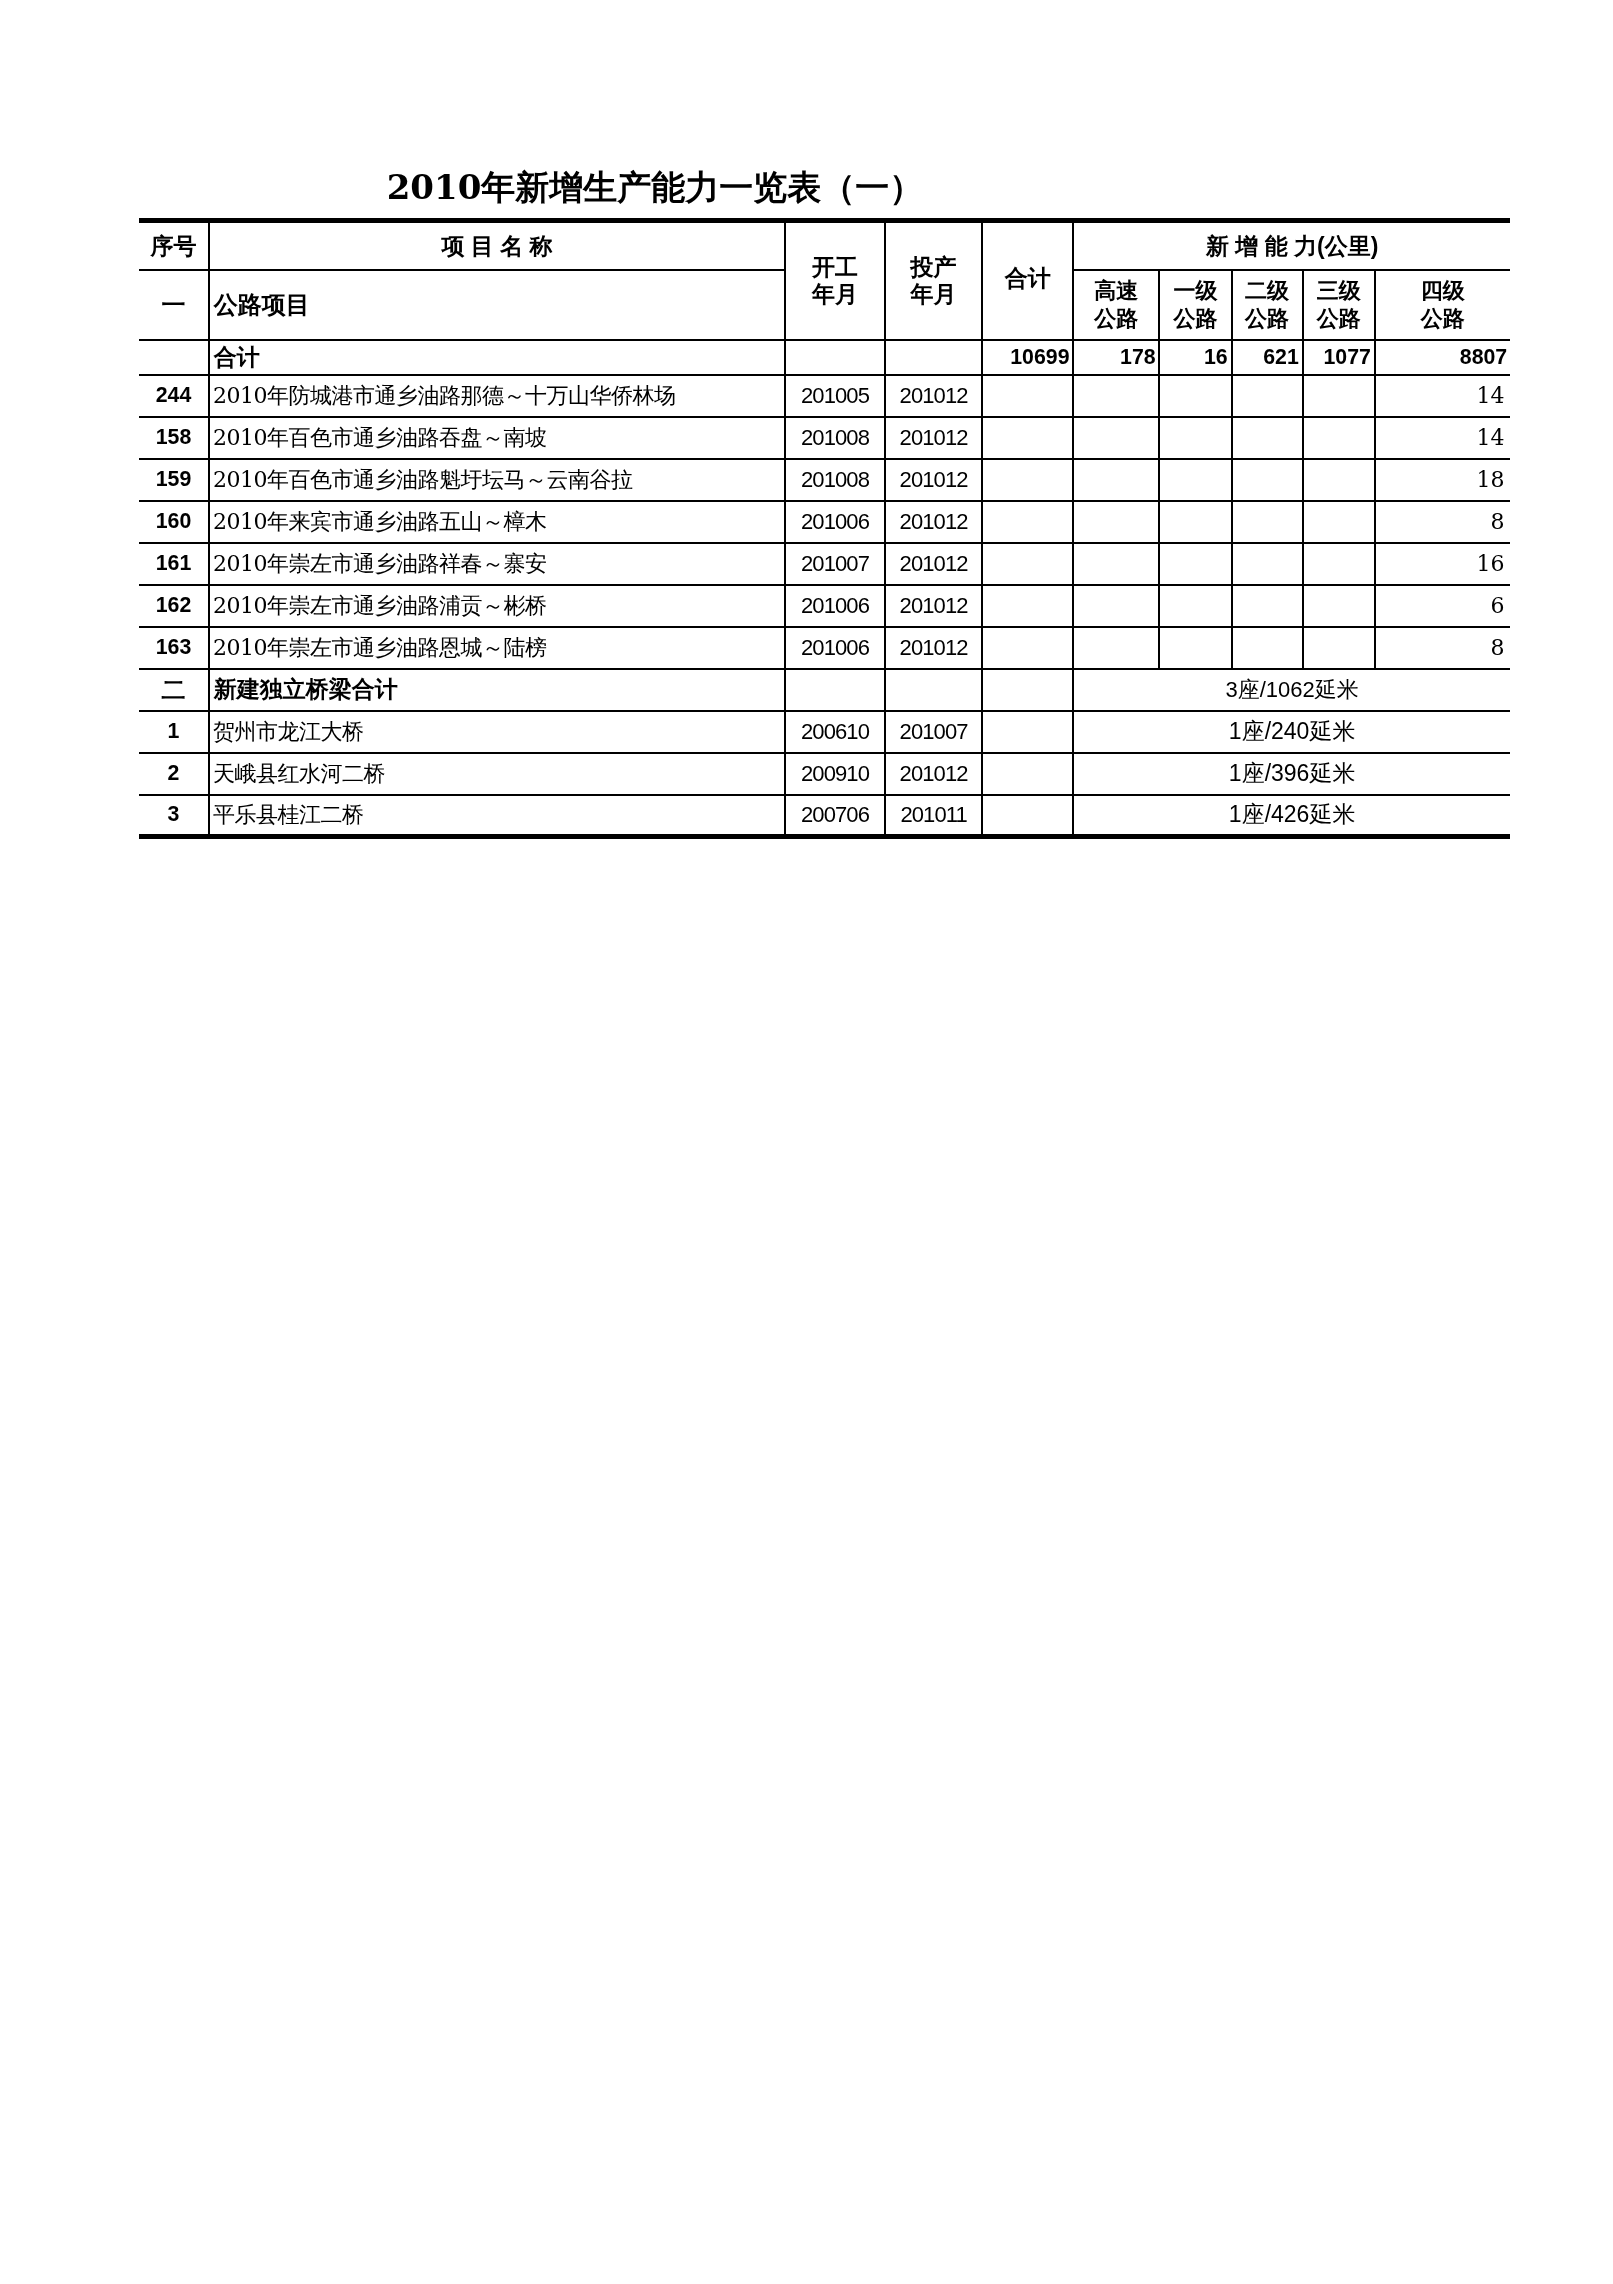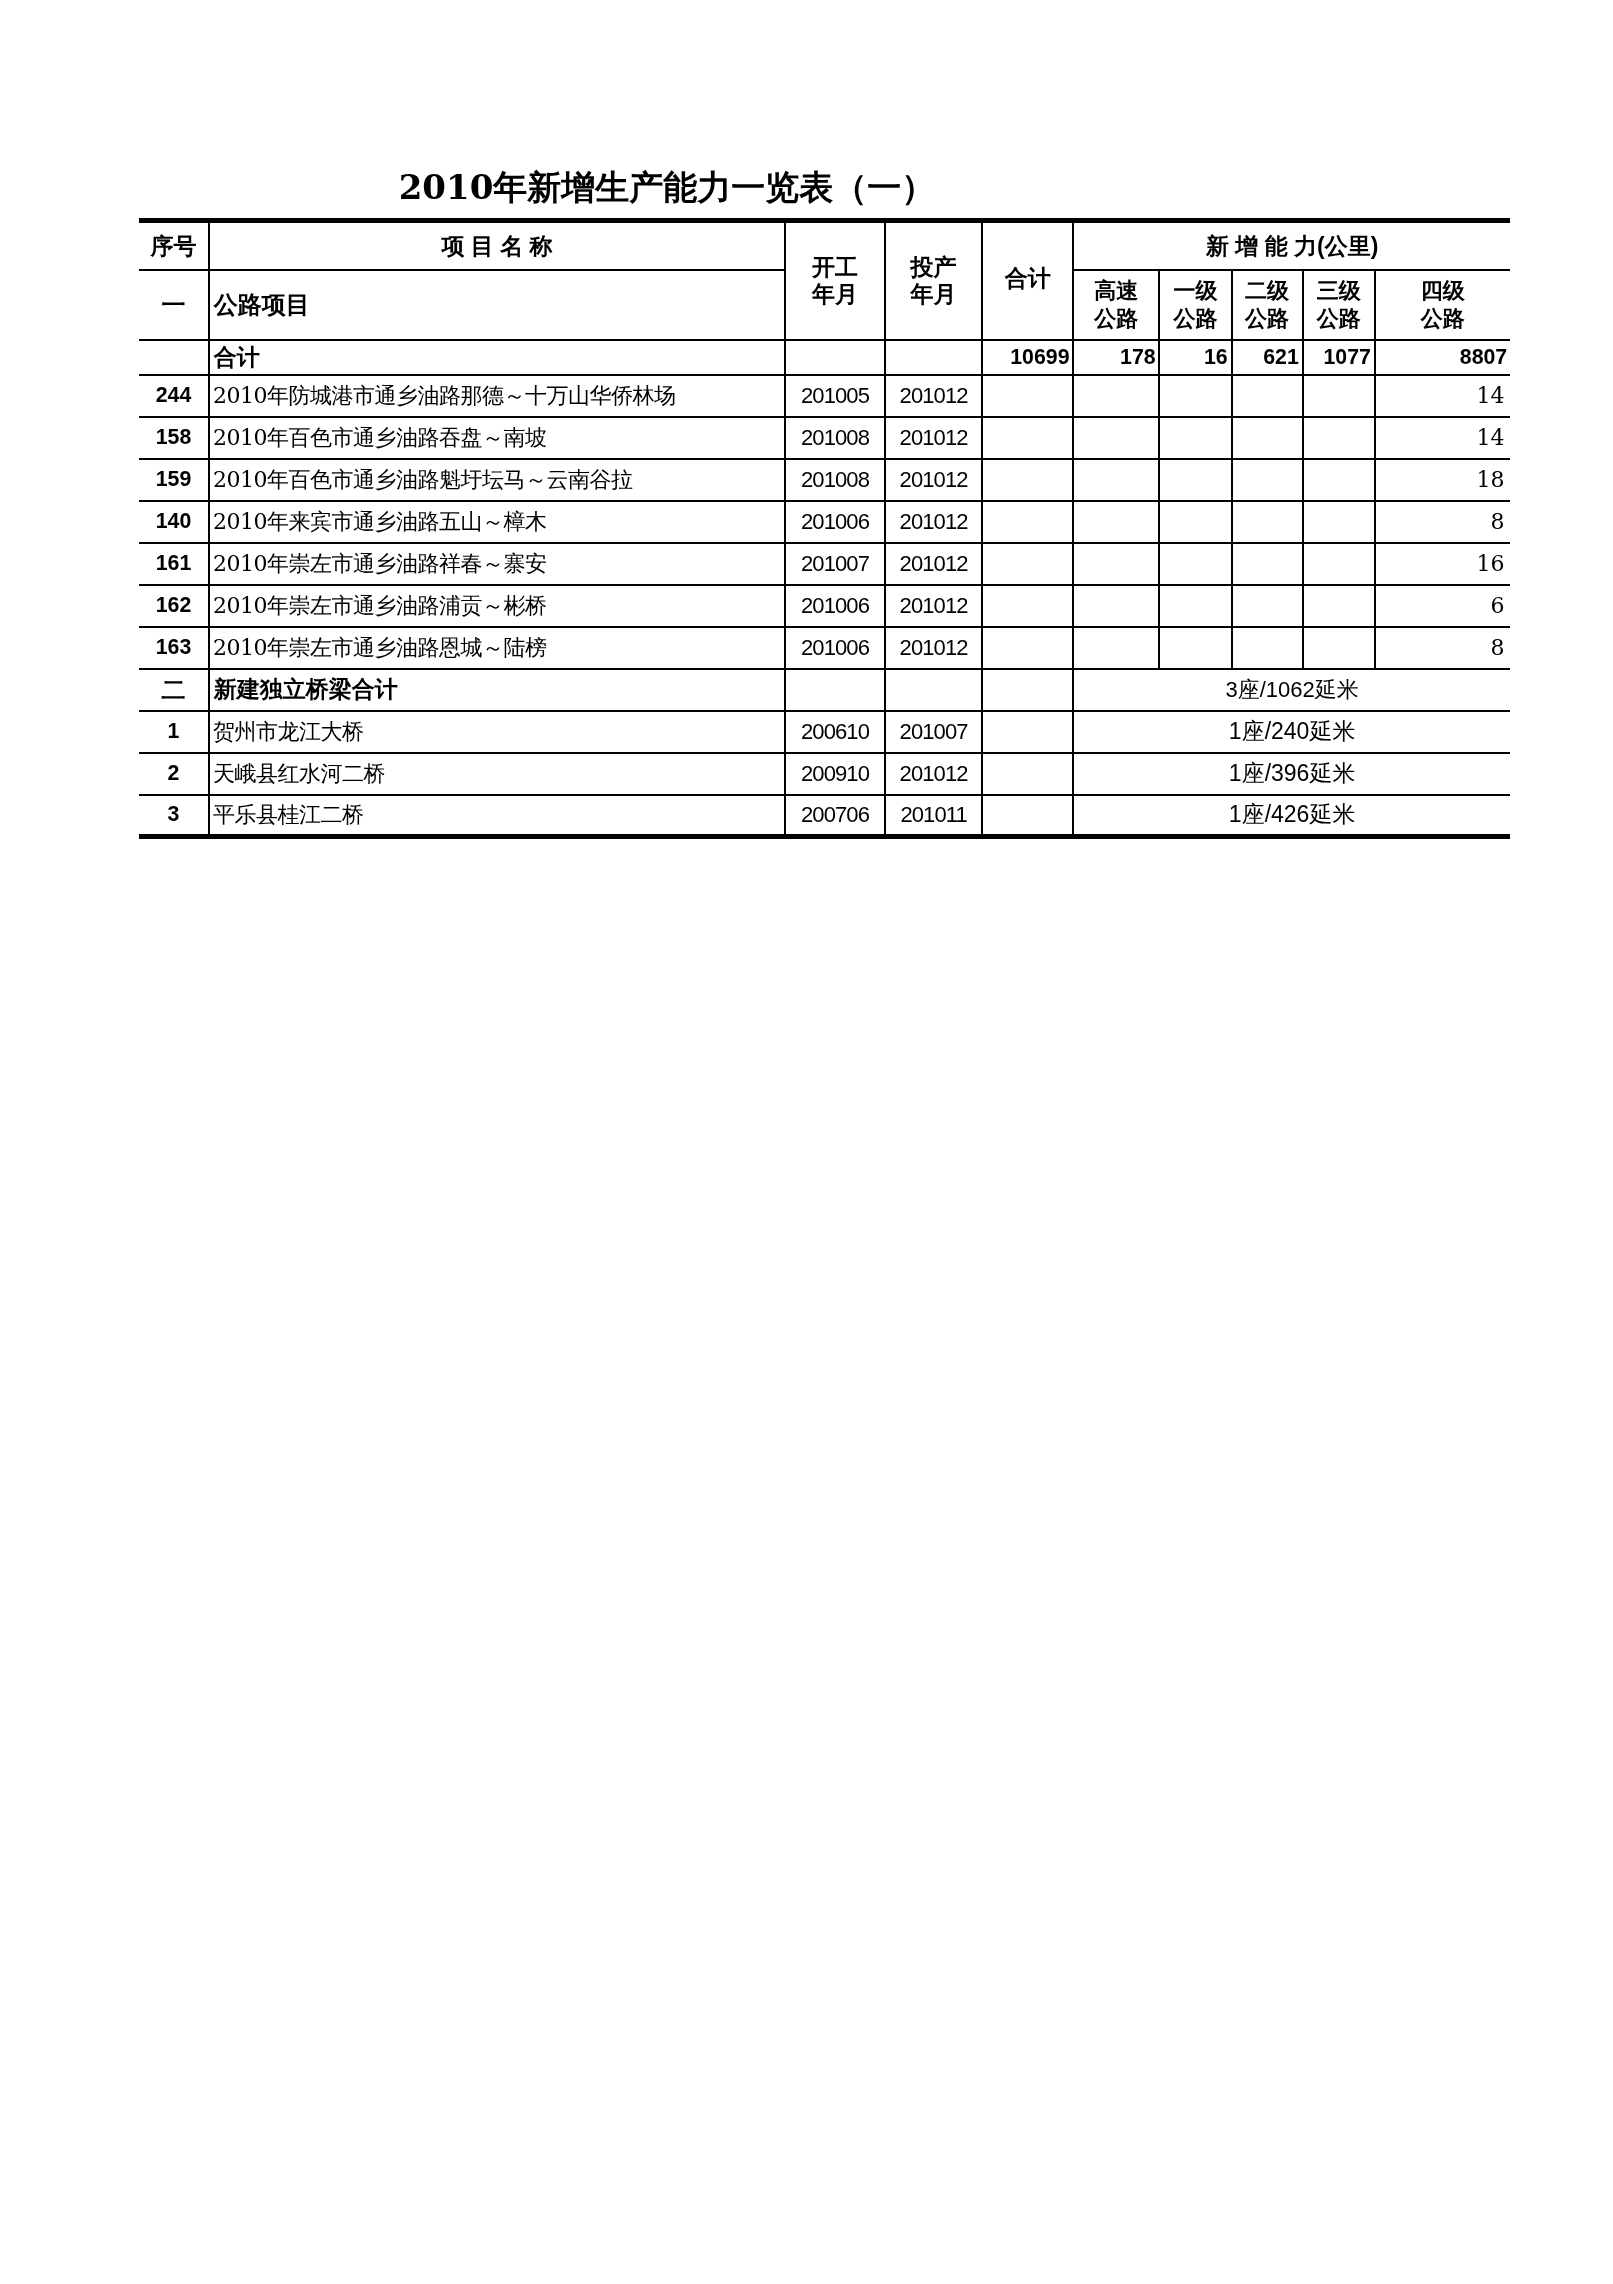--- a/index.html
+++ b/index.html
@@ -1,19 +1,19 @@
 <!DOCTYPE html>
 <html style="font-size:15px"><head>
 <meta charset="utf-8">
 <style>
   html, body { margin: 0; padding: 0; background: #ffffff; }
   body { width: 1614px; height: 2285px; position: relative; overflow: hidden; color: #000; }
   .title {
     position: absolute; left: 0; width: 1310px; top: 165px; text-align: center;
-    font-family: "DejaVu Serif", "Liberation Serif", serif; font-size: 34px; font-weight: bold; letter-spacing: 0px; margin-left: 12px;
+    font-family: "DejaVu Serif", "Liberation Serif", serif; font-size: 34px; font-weight: bold; letter-spacing: 0px;
   }
   table.t {
     position: absolute; left: 139px; top: 218px; width: 1371px;
     border-collapse: collapse; table-layout: fixed;
     font-family: "Liberation Sans", "DejaVu Sans", sans-serif;
   }
   table.t td, table.t th {
     border: 2.8px solid #000; padding: 0; overflow: hidden; white-space: nowrap;
   }
   table.t tr > :first-child { border-left: none; }
@@ -139,21 +139,21 @@
     <td class="date">201008</td>
     <td class="date">201012</td>
     <td></td>
     <td></td>
     <td></td>
     <td></td>
     <td></td>
     <td class="num">18</td>
   </tr>
   <tr class="r-data">
-    <td class="seq">140</td>
+    <td class="seq">160</td>
     <td class="name">2010年来宾市通乡油路五山～樟木</td>
     <td class="date">201006</td>
     <td class="date">201012</td>
     <td></td>
     <td></td>
     <td></td>
     <td></td>
     <td></td>
     <td class="num">8</td>
   </tr>

